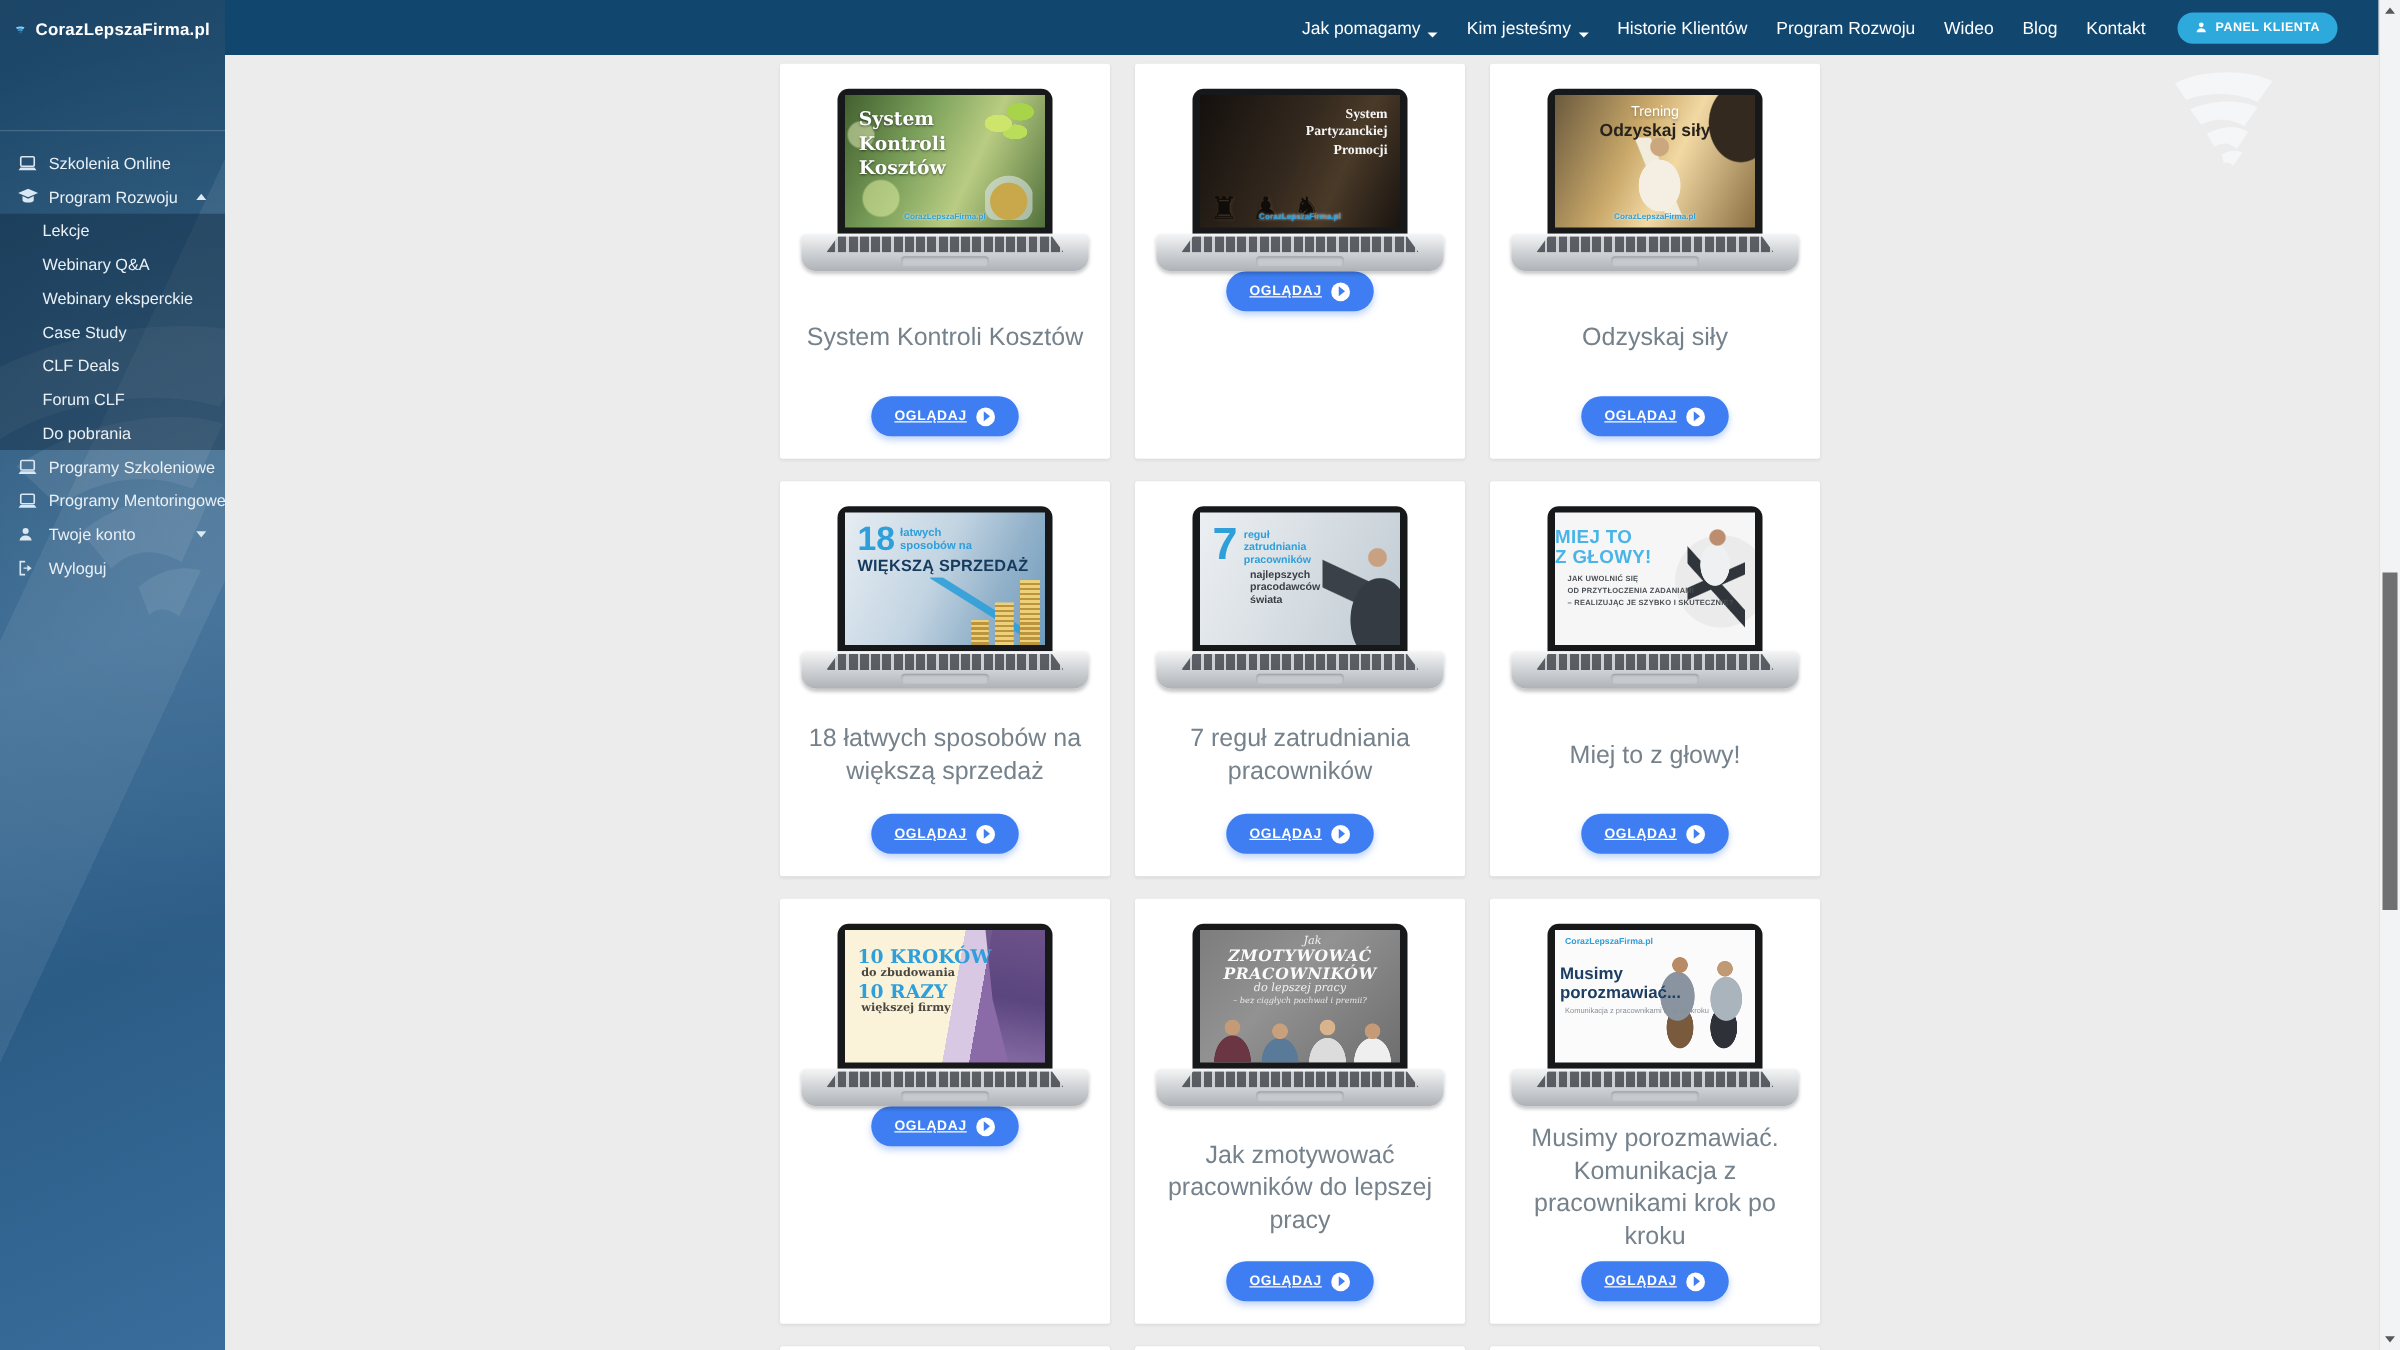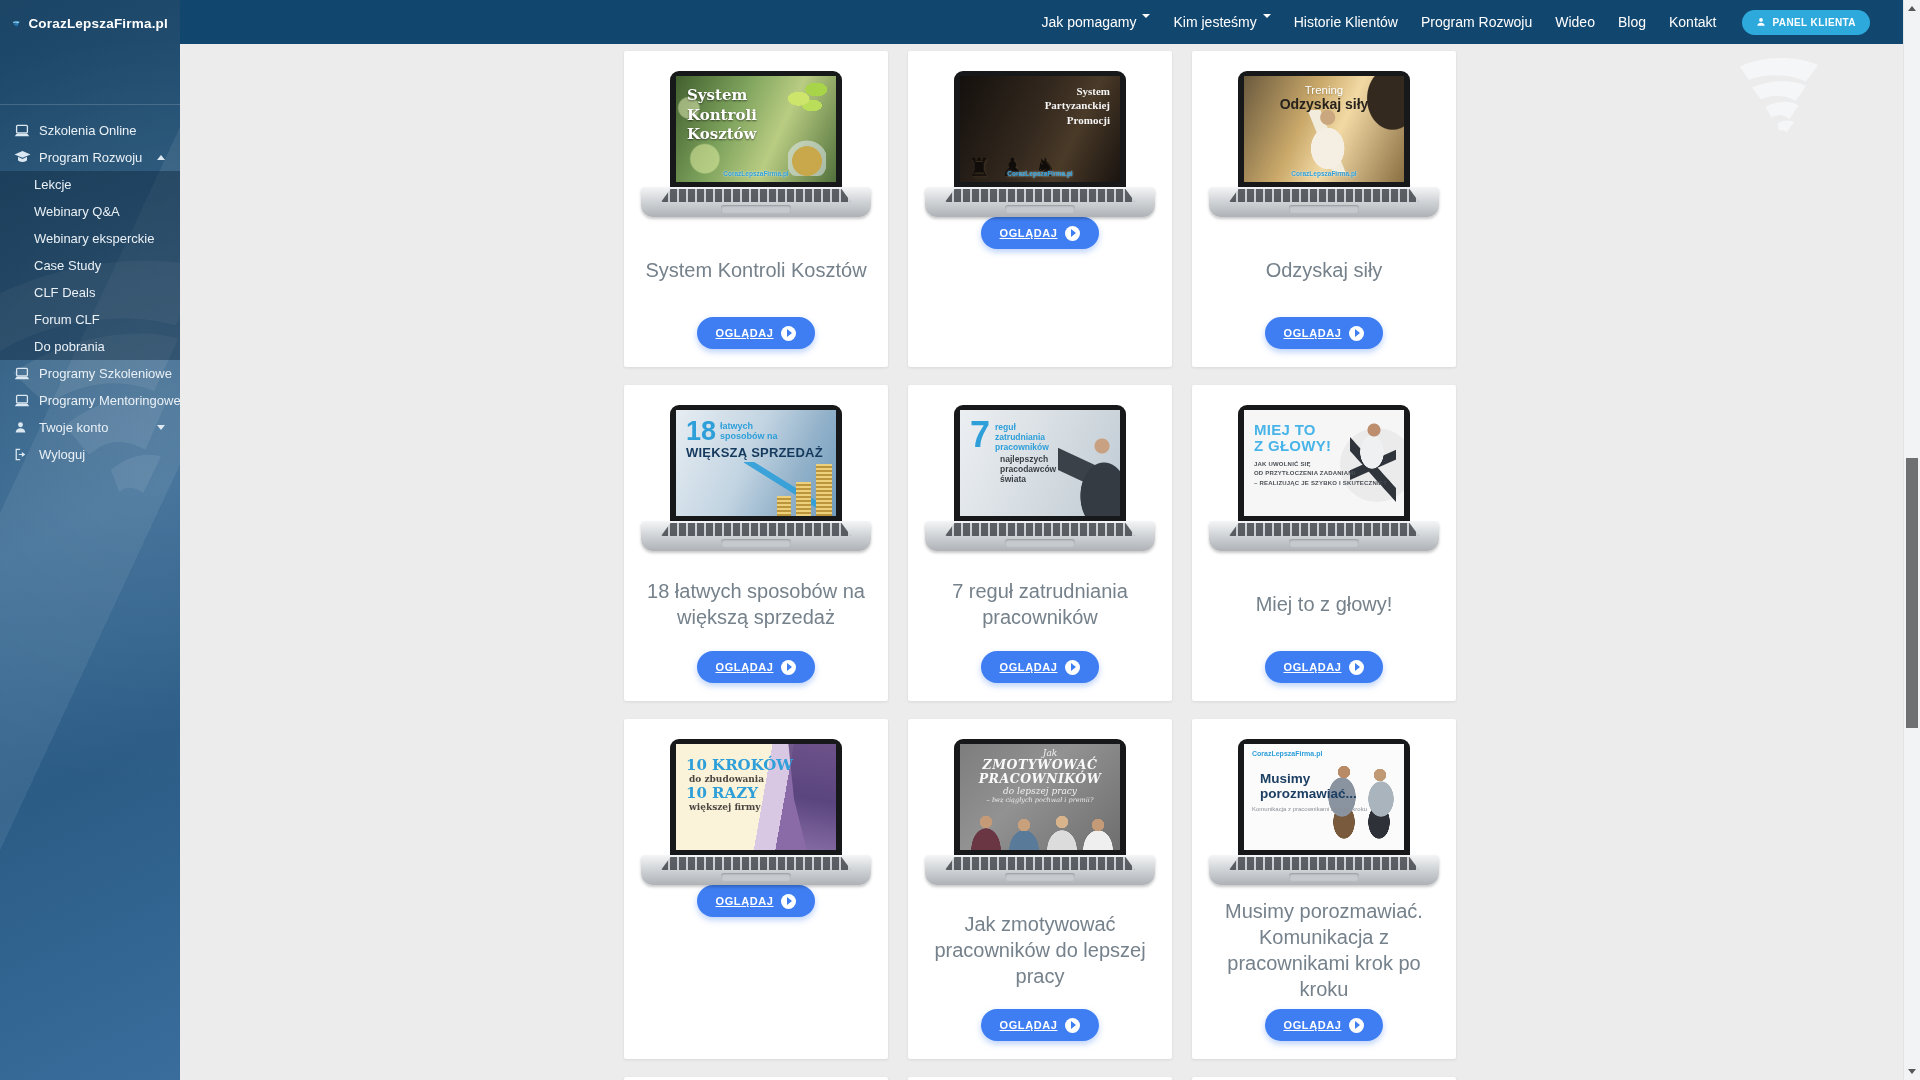--- a/index.html
+++ b/index.html
@@ -23,21 +23,21 @@
   .side-item .s-icon{width:17px;height:15px;margin-right:8px;color:#dbe7f1;flex:0 0 auto;display:inline-flex;align-items:center;}
   .side-item.sub{padding-left:34px;}
   .side-submenu{background:rgba(11,36,58,.42);}
   .side-chev{margin-left:auto;margin-right:15px;width:0;height:0;border-left:4px solid transparent;border-right:4px solid transparent;}
   .side-chev.up{border-bottom:5px solid #dfe9f2;}
   .side-chev.down{border-top:5px solid #dfe9f2;}
 
   
   .navbar{position:absolute;left:180px;top:0;right:17px;height:44px;background:#11466f;z-index:20;
     display:flex;align-items:center;justify-content:flex-end;padding-right:33px;box-sizing:border-box;}
-  .nav-item{color:#fff;font-size:14px;margin-left:23px;cursor:pointer;display:flex;align-items:flex-start;text-decoration:none;}
+  .nav-item{color:#fff;font-size:14px;margin-left:23px;cursor:pointer;display:flex;align-items:flex-end;text-decoration:none;}
   .caret{width:0;height:0;border-left:4px solid transparent;border-right:4px solid transparent;border-top:4px solid #fff;margin-left:6px;}
   .panel-btn{margin-left:26px;height:25px;border:none;border-radius:13px;background:#2da9dc;color:#fff;
     font-family:"Liberation Sans",sans-serif;font-size:10px;font-weight:bold;letter-spacing:.4px;
     padding:0 14px;display:flex;align-items:center;gap:6px;cursor:pointer;}
 
   
   .content{position:absolute;left:180px;top:44px;right:17px;bottom:0;background:#ececec;overflow:hidden;}
   .watermark{position:absolute;left:1551px;top:9px;opacity:1;pointer-events:none;} 
 
   .cards-grid{position:absolute;left:444px;top:7px;display:grid;grid-template-columns:repeat(3,264px);column-gap:20px;row-gap:18px;}
@@ -127,21 +127,21 @@
   .tl-s7d{width:72px;color:#3a3f44;font-size:8.5px;font-weight:bold;line-height:1.2;margin:1px 0 0 40px;}
 
   
   .thumb-miejto{background:#f6f6f6;text-align:left;}
   .thumb-miejto::before{content:"";position:absolute;right:-10px;top:18px;width:74px;height:74px;border-radius:50%;background:#ebebec;z-index:1;}
   .thumb-miejto::after{content:"";position:absolute;right:8px;top:12px;width:46px;height:88px;z-index:2;background:
       radial-gradient(circle at 24px 8px,#bd8e6e 0 6px,transparent 7px),
       radial-gradient(ellipse 12px 17px at 22px 30px,#eef0f2 0 96%,transparent 100%),
       linear-gradient(48deg,transparent 42%,#30353c 43% 52%,transparent 53%),
       linear-gradient(-24deg,transparent 46%,#30353c 47% 55%,transparent 56%);}
-  .tl-mt{color:#49b4e8;font-weight:bold;font-size:15px;line-height:1.06;letter-spacing:.3px;margin-left:10px;}
+  .tl-mt{color:#49b4e8;font-weight:bold;font-size:15px;line-height:1.06;letter-spacing:.3px;}
   .tl-mt:first-child{margin-top:12px;}
   .tl-mts{color:#4a4f54;font-size:6px;font-weight:bold;line-height:1.6;letter-spacing:.2px;margin-left:10px;}
   .tl-mt + .tl-mts{margin-top:6px;}
 
   
   .thumb-krokow10{background:linear-gradient(100deg,#faf3da 0 54%,#d8c8e4 54% 66%,#8a6ba8 66% 100%);text-align:left;}
   .thumb-krokow10::after{content:"";position:absolute;right:0;top:0;width:70px;height:100%;z-index:1;
       background:linear-gradient(190deg,#6a4f86 0%,#55417b 50%,#8a6fa6 100%);
       clip-path:polygon(32% 0,100% 0,100% 100%,58% 100%,40% 52%);opacity:.9;}
   .tl-k10b{color:#2e9fd9;font-size:15px;font-weight:bold;font-family:"DejaVu Serif",serif;line-height:1.12;margin-left:10px;}
@@ -167,21 +167,21 @@
   
   .thumb-porozmawiac{background:#fbfbfc;text-align:left;}
   .thumb-porozmawiac::after{content:"";position:absolute;right:2px;top:20px;width:80px;height:80px;z-index:1;background:
       radial-gradient(circle at 22px 8px,#b98a66 0 6px,transparent 6.5px),
       radial-gradient(circle at 58px 11px,#c09a74 0 6px,transparent 6.5px),
       radial-gradient(ellipse 14px 20px at 20px 33px,#8a93a0 0 96%,transparent 100%),
       radial-gradient(ellipse 13px 18px at 59px 35px,#aab4bc 0 96%,transparent 100%),
       radial-gradient(ellipse 11px 17px at 22px 58px,#7a5a3c 0 96%,transparent 100%),
       radial-gradient(ellipse 11px 17px at 57px 58px,#2e3238 0 96%,transparent 100%);}
   .tl-pzlogo{color:#2e9fd9;font-size:7px;font-weight:bold;margin:6px 0 0 8px;}
-  .tl-pzb{color:#1c3f63;font-size:13.5px;font-weight:bold;line-height:1.1;margin-left:16px;}
+  .tl-pzb{color:#1c3f63;font-size:13.5px;font-weight:bold;line-height:1.1;margin-left:4px;}
   .tl-pzlogo + .tl-pzb{margin-top:15px;}
   .tl-pzs{color:#8a9097;font-size:6px;margin:4px 0 0 8px;}
 
   
   .scrollbar{position:absolute;right:0;top:0;width:17px;height:1080px;background:#f2f3f4;z-index:40;border-left:1px solid #e2e3e5;box-sizing:border-box;}
   .sb-up{position:absolute;top:6px;left:4px;width:0;height:0;border-left:4px solid transparent;border-right:4px solid transparent;border-bottom:5px solid #55585c;cursor:pointer;}
   .sb-down{position:absolute;bottom:6px;left:4px;width:0;height:0;border-left:4px solid transparent;border-right:4px solid transparent;border-top:5px solid #55585c;cursor:pointer;}
   .sb-thumb{position:absolute;top:458px;left:2px;width:12px;height:270px;background:#6f7072;cursor:grab;}
 </style>
 </head>

